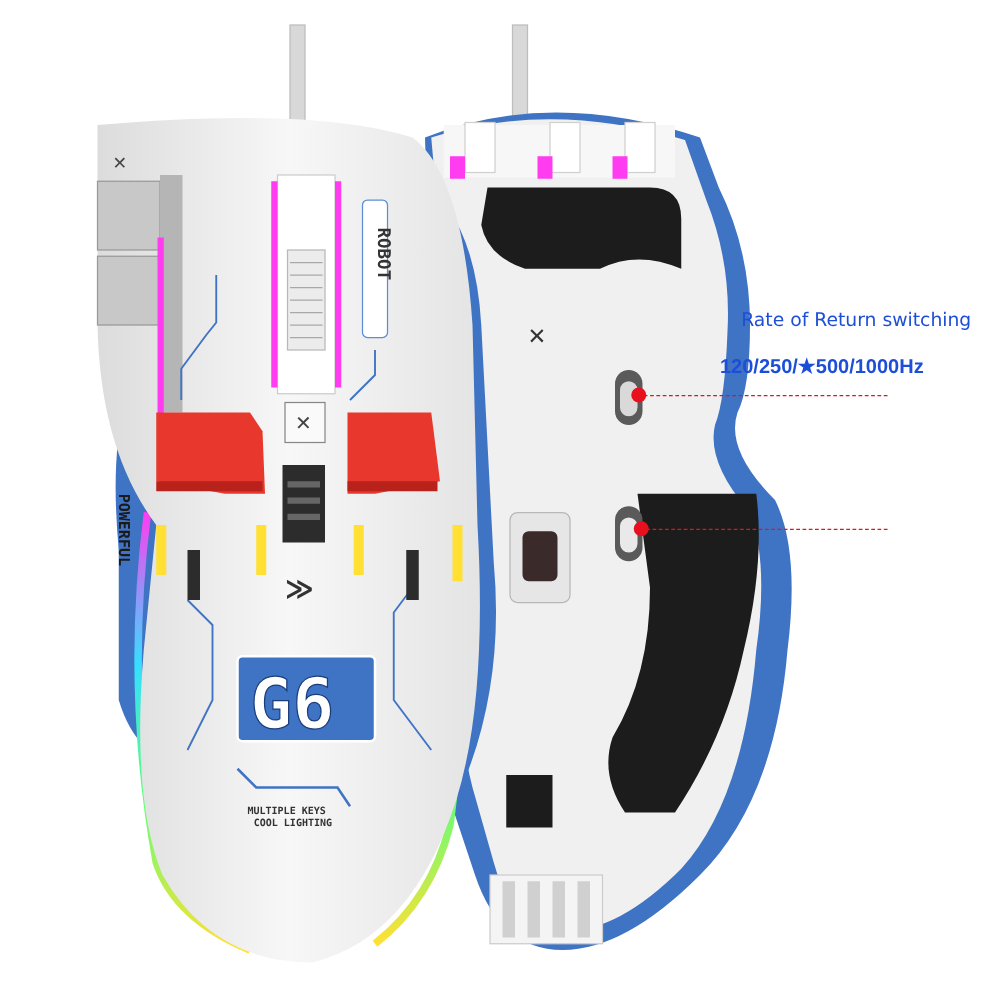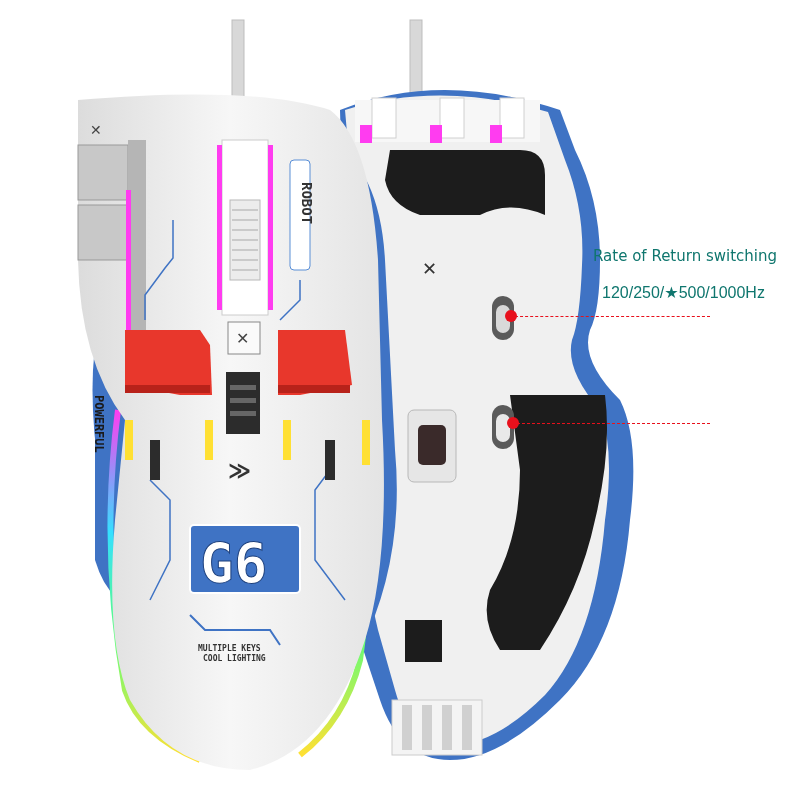--- a/index.html
+++ b/index.html
@@ -1,20 +1,20 @@
 <!DOCTYPE html>
 <html><head>
 <meta charset="utf-8">
 <style>
   html, body { margin: 0; padding: 0; background: #ffffff; }
   body { width: 800px; height: 800px; position: relative; overflow: hidden; font-family: "DejaVu Sans", sans-serif; }
   .scene { position: absolute; left: 0; top: 0; width: 800px; height: 800px; }
-  .label { position: absolute; color: #0f766e; font-family: "DejaVu Sans", sans-serif; white-space: nowrap; }
+  .label { position: absolute; color: #1d4ed8; font-family: "DejaVu Sans", sans-serif; white-space: nowrap; }
   .label-rate-title { left: 593px; top: 247px; font-size: 15px; }
-  .label-rate-values { left: 602px; top: 283px; font-size: 16px; font-family: "Liberation Sans", sans-serif; }
+  .label-rate-values { left: 576px; top: 283px; font-size: 16px; font-family: "Liberation Sans", sans-serif; font-weight: bold; }
   .label-rgb { left: 639px; top: 383px; font-size: 18px; }
   .dash { position: absolute; height: 0; border-top: 1.5px dashed #e8101c; }
   .dot { position: absolute; width: 12px; height: 12px; border-radius: 50%; background: #e8101c; }
 </style>
 </head>
 <body>
 
 <div class="scene">
   <svg width="800" height="800" viewBox="0 0 800 800">
     <defs>

